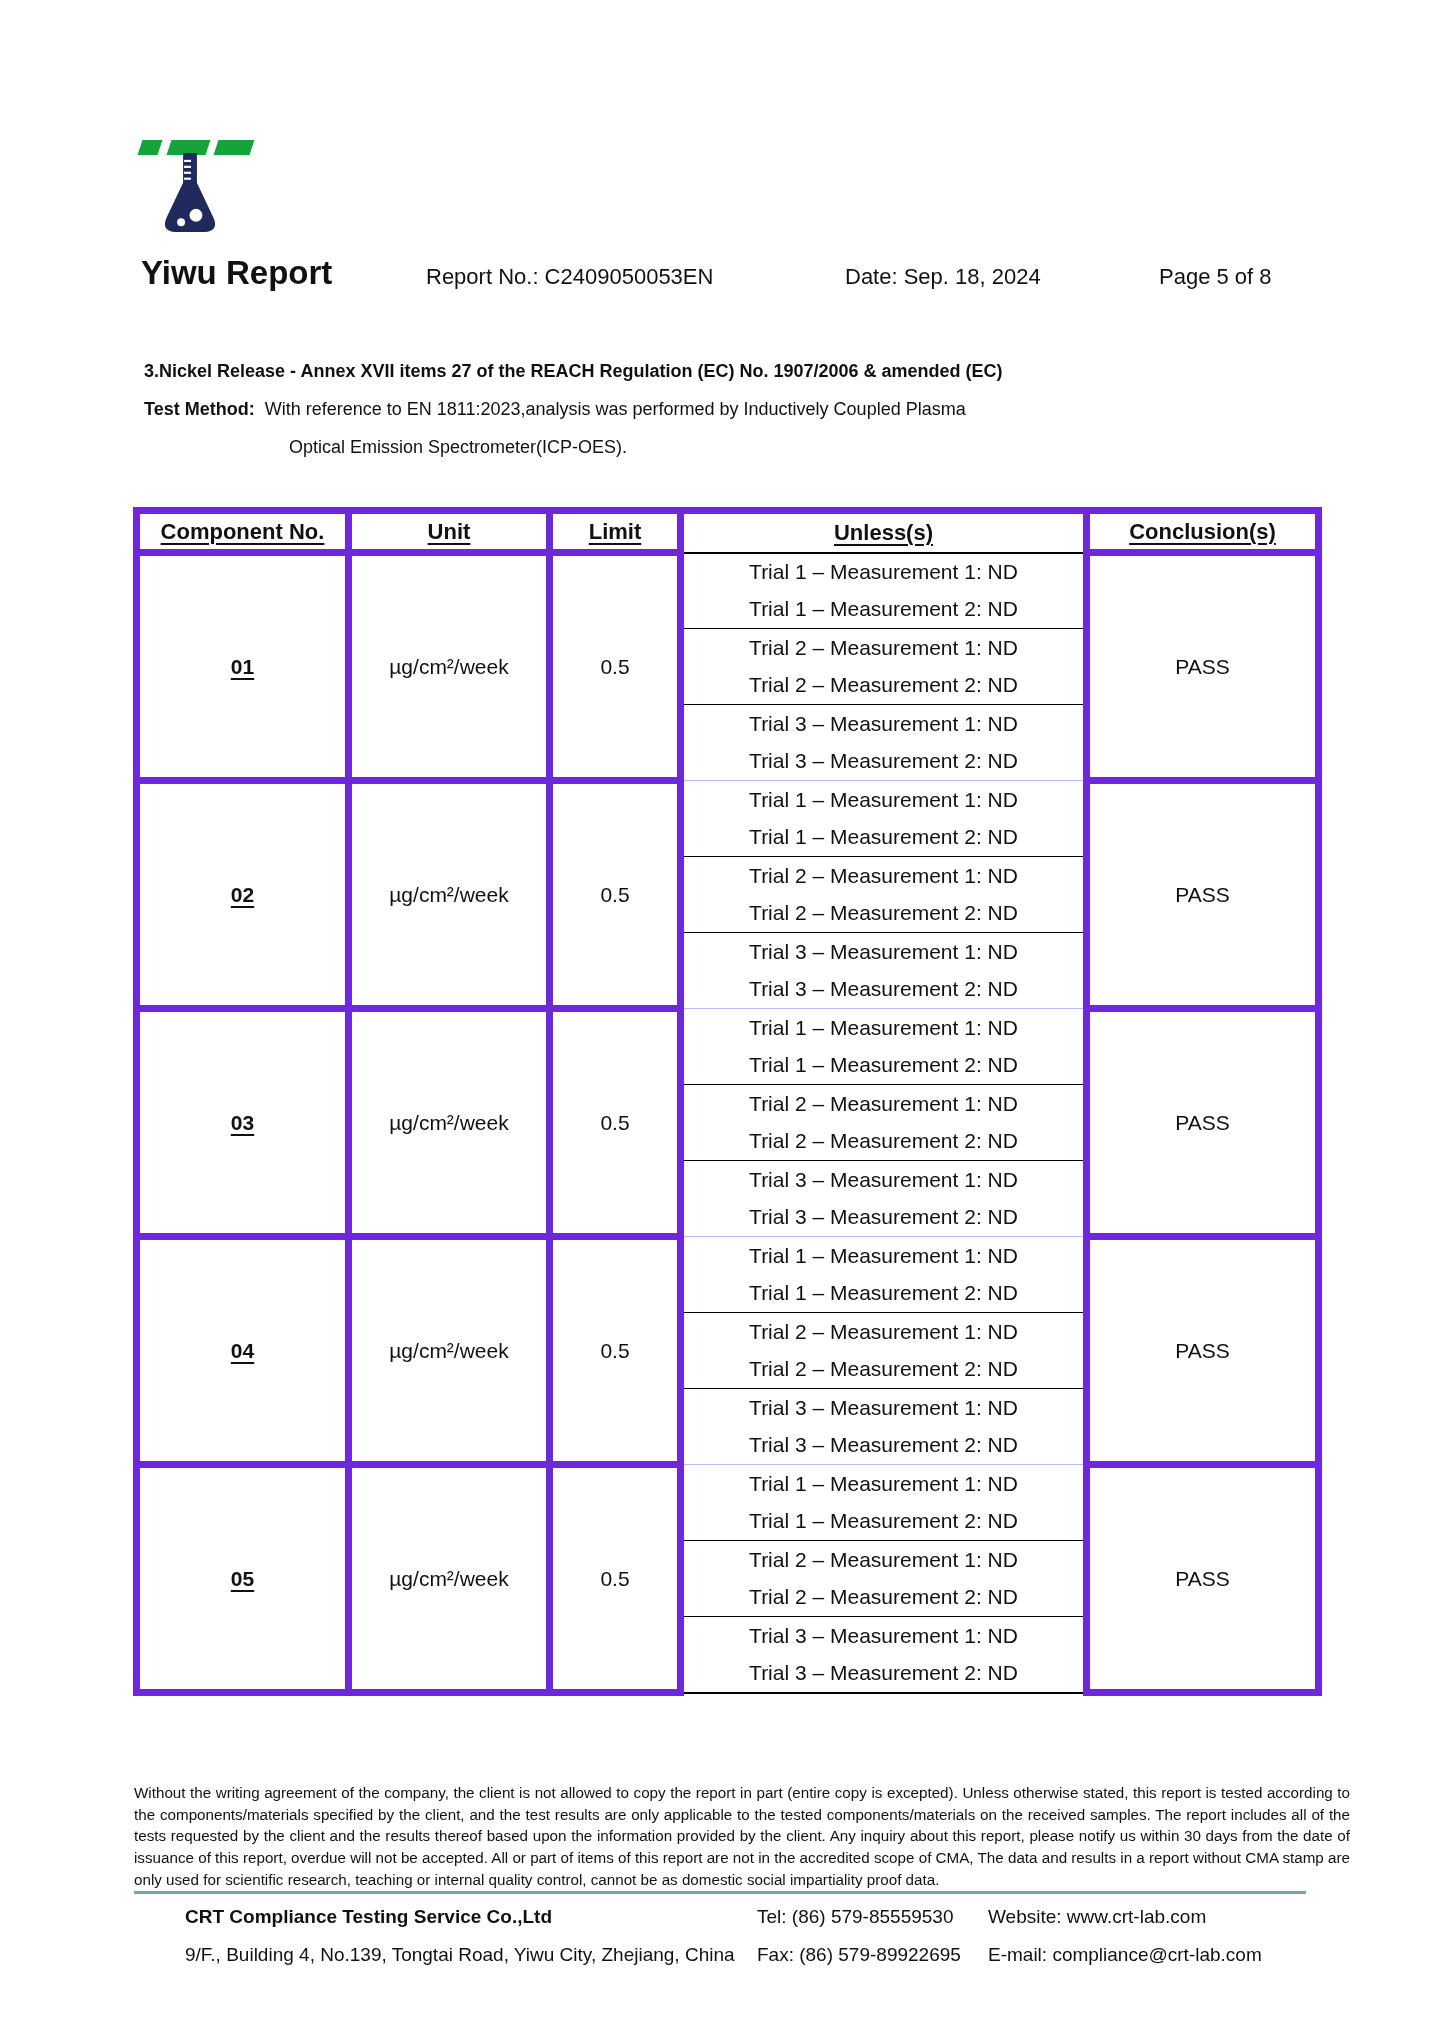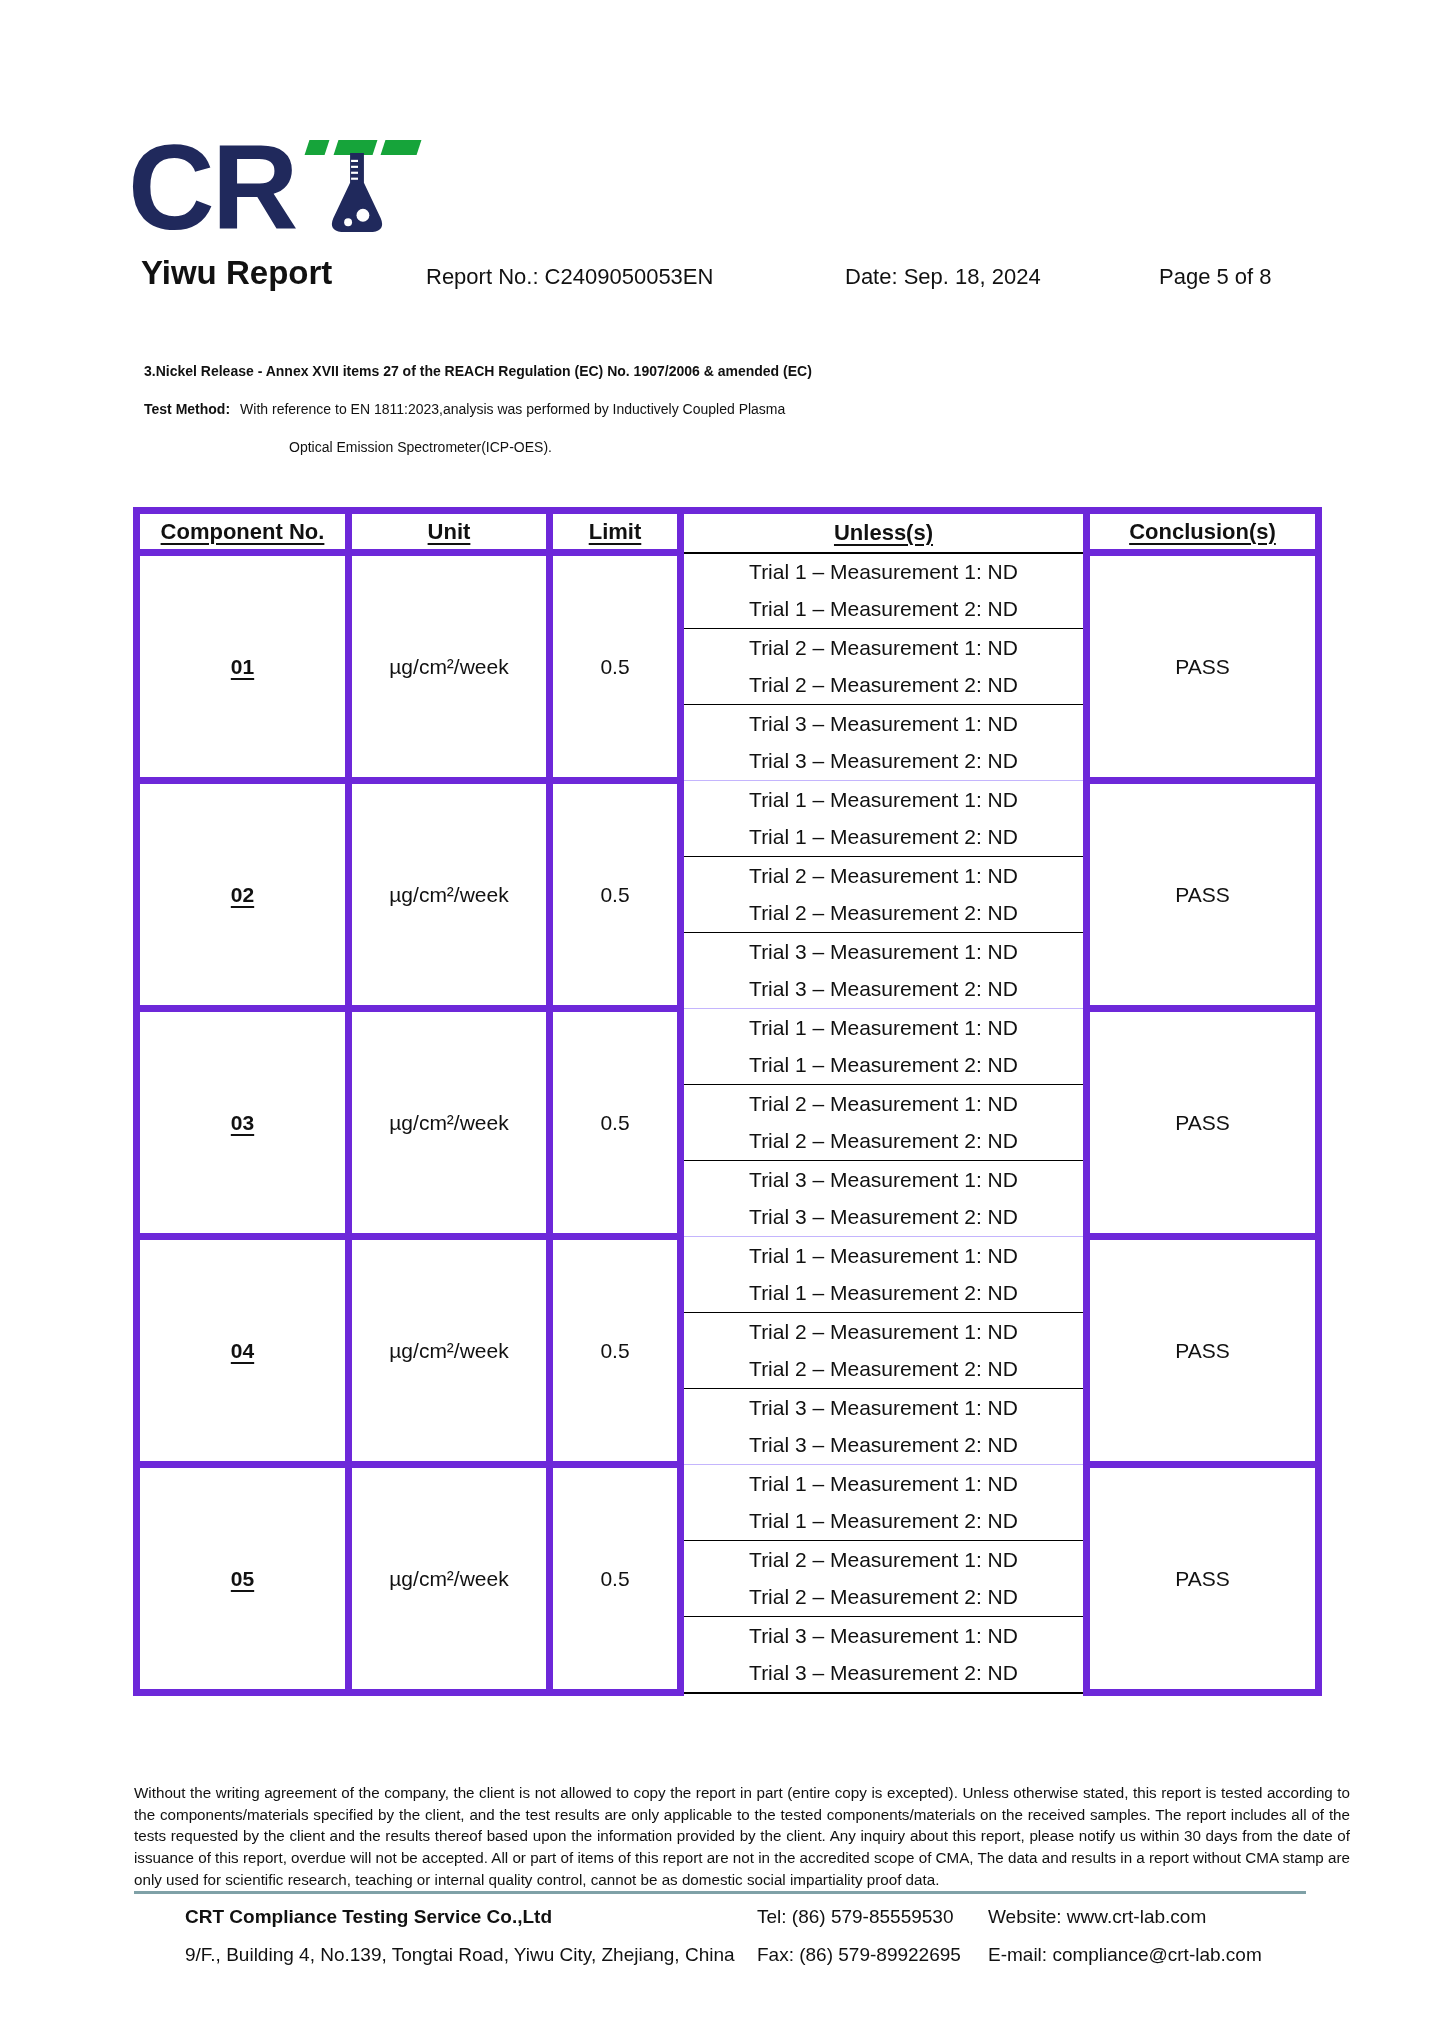--- a/index.html
+++ b/index.html
@@ -33,21 +33,21 @@
   .flask{position:absolute;left:22px;top:17px;width:60px;height:87px;}
 
   
   .report-title{left:141px;top:254px;font-size:33px;font-weight:bold;}
   .hdr-meta{top:264px;font-size:22px;}
   .hdr-report-no{left:426px;}
   .hdr-date{left:845px;}
   .hdr-page{left:1159px;}
 
   
-  .section{left:144px;top:352px;width:1208px;font-size:14px;line-height:38px;}
+  .section{left:144px;top:352px;width:1208px;font-size:18px;line-height:38px;}
   .sec-line{white-space:nowrap;}
   .bold{font-weight:bold;}
   .method-label{margin-right:10px;}
   .method-cont{padding-left:145px;}
 
   
   .tbl{
     left:133px;top:507px;width:1182px;
     border-collapse:collapse;table-layout:fixed;
     border:2px solid #000;
@@ -89,21 +89,20 @@
   .c-address{left:185px;top:1944px;}
   .c-tel{left:757px;top:1906px;}
   .c-fax{left:757px;top:1944px;}
   .c-web{left:988px;top:1906px;}
   .c-mail{left:988px;top:1944px;}
 </style>
 </head>
 <body>
 
 <div class="abs logo">
-  <span class="logo-cr">CR</span>
   <span class="logo-t">
     <span class="seg seg1"></span>
     <span class="seg seg2"></span>
     <span class="seg seg3"></span>
     <svg class="flask" viewBox="0 0 60 88" xmlns="http://www.w3.org/2000/svg">
       <path d="M23 0 H37 V30 L54 66 Q59 78 46 80 H14 Q1 78 6 66 L23 30 Z" fill="var(--navy)"></path>
       <g stroke="#ffffff" stroke-width="2.2">
         <line x1="24" y1="8" x2="31" y2="8"></line>
         <line x1="24" y1="14" x2="31" y2="14"></line>
         <line x1="24" y1="20" x2="31" y2="20"></line>

